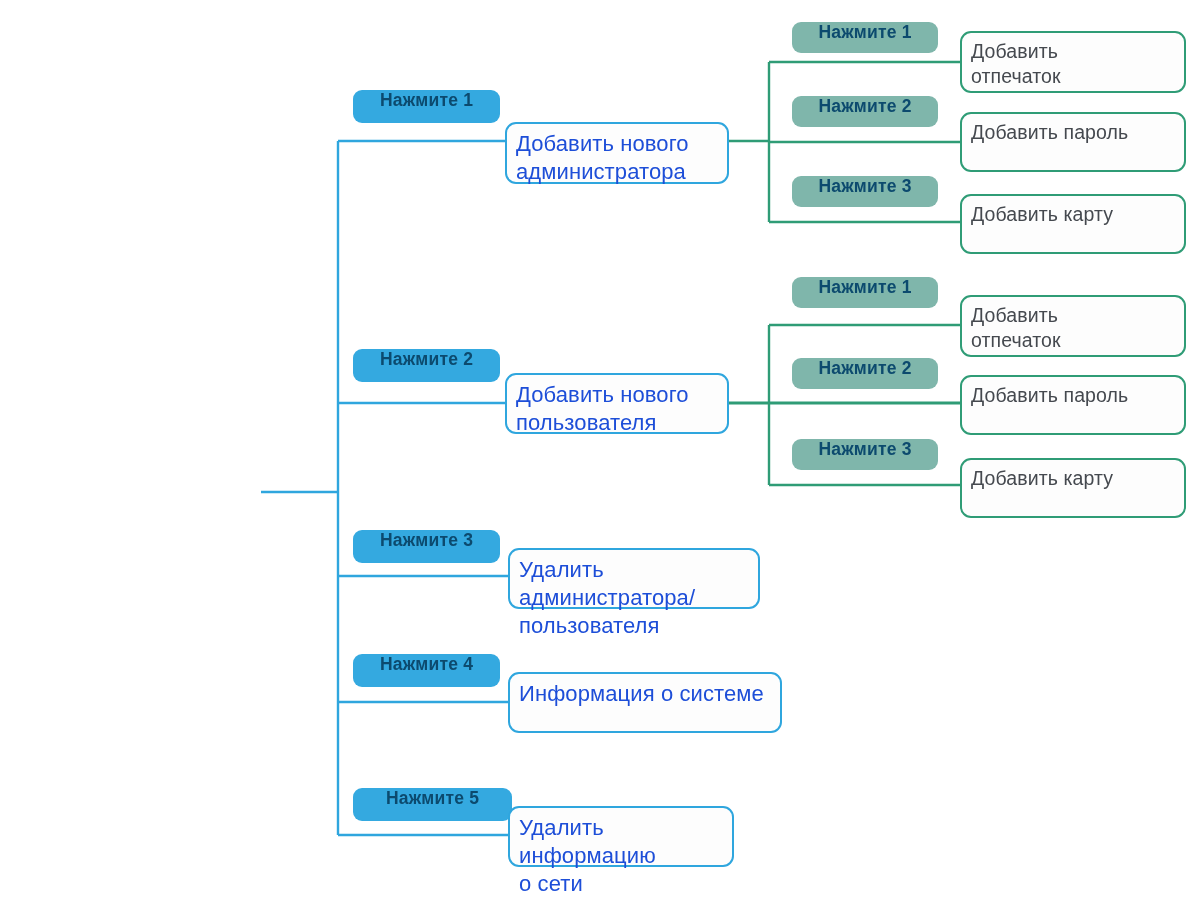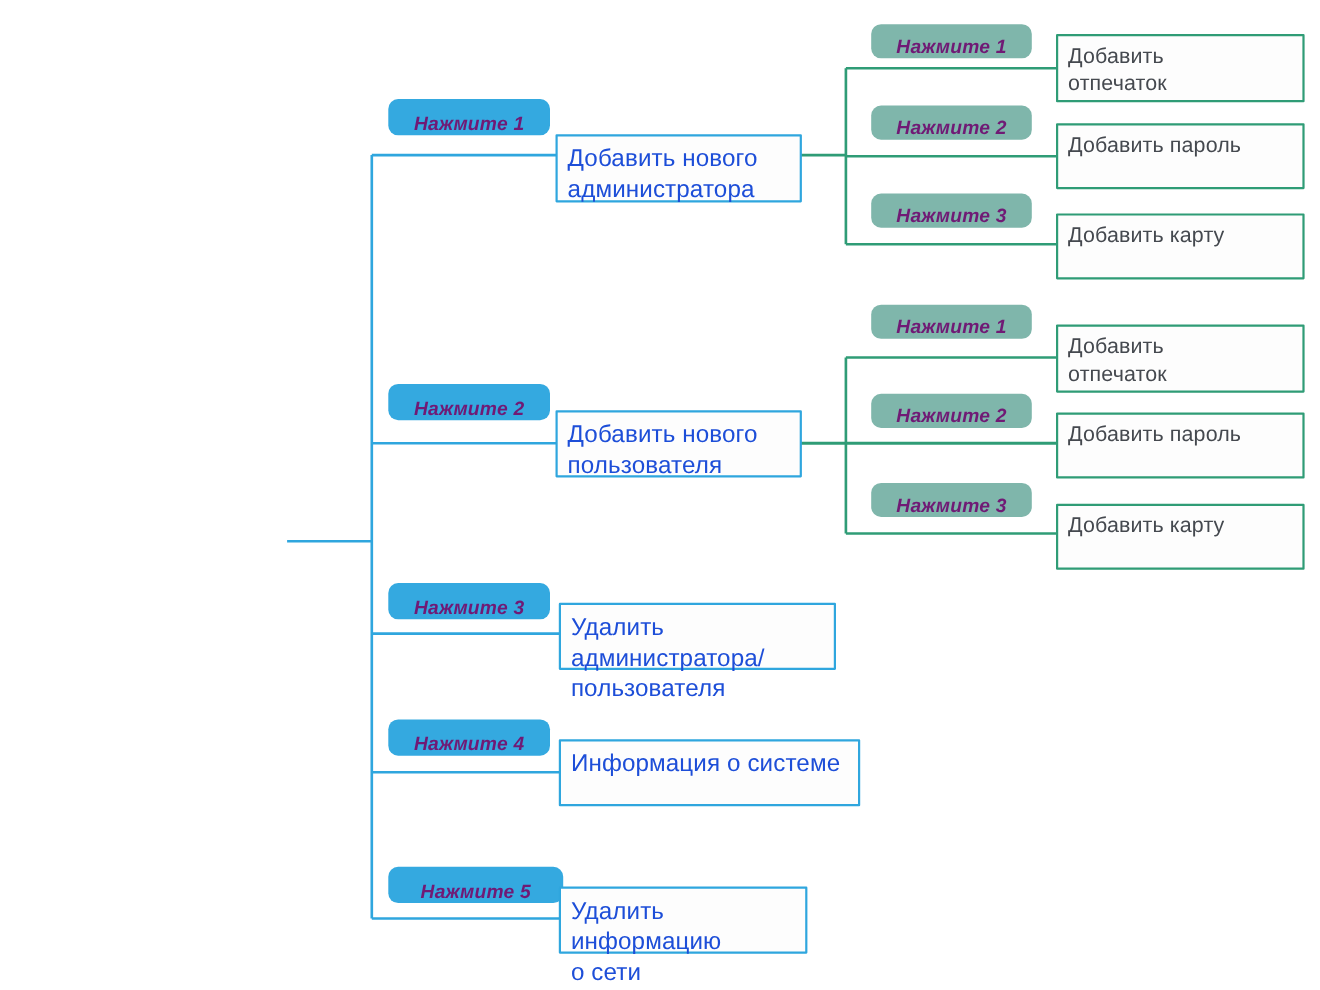--- a/index.html
+++ b/index.html
@@ -12,21 +12,21 @@
   #canvas{position:relative;width:1200px;height:900px;}
 
   
   #wires{position:absolute;left:0;top:0;width:1200px;height:900px;}
 
   
   .node{
     position:absolute;
     box-sizing:border-box;
     background:#fdfdfd;
-    border-radius:1px;
+    border-radius:11px;
     display:flex;
     align-items:flex-start;
     padding:6px 8px 6px 9px;
     line-height:1.28;
     letter-spacing:.1px;
   }
   .node .txt{display:block;white-space:pre-line;}
 
   .node.root{
     border:2px solid #d98c2a;
@@ -47,27 +47,26 @@
 
   .node.green{border:2px solid #2f9c76;}
   .node.green .txt{color:#45494f;font-size:19.5px;}
 
   
   .pill{
     position:absolute;
     box-sizing:border-box;
     border-radius:9px;
     display:flex;
-    align-items:flex-end;
+    align-items:flex-start;
     justify-content:center;
     font-weight:bold;
     letter-spacing:.2px;
-    color:#701a75;
+    color:#0c4a6e;
     font-size:17.5px;
-    font-style:italic;
   }
   .pill.blue{background:#34a9e0;}
   .pill.green{background:#7fb6ab;}
 </style>
 </head>
 <body>
 
 <div id="canvas">
 
   <svg id="wires" viewBox="0 0 1200 900" width="1200" height="900">

